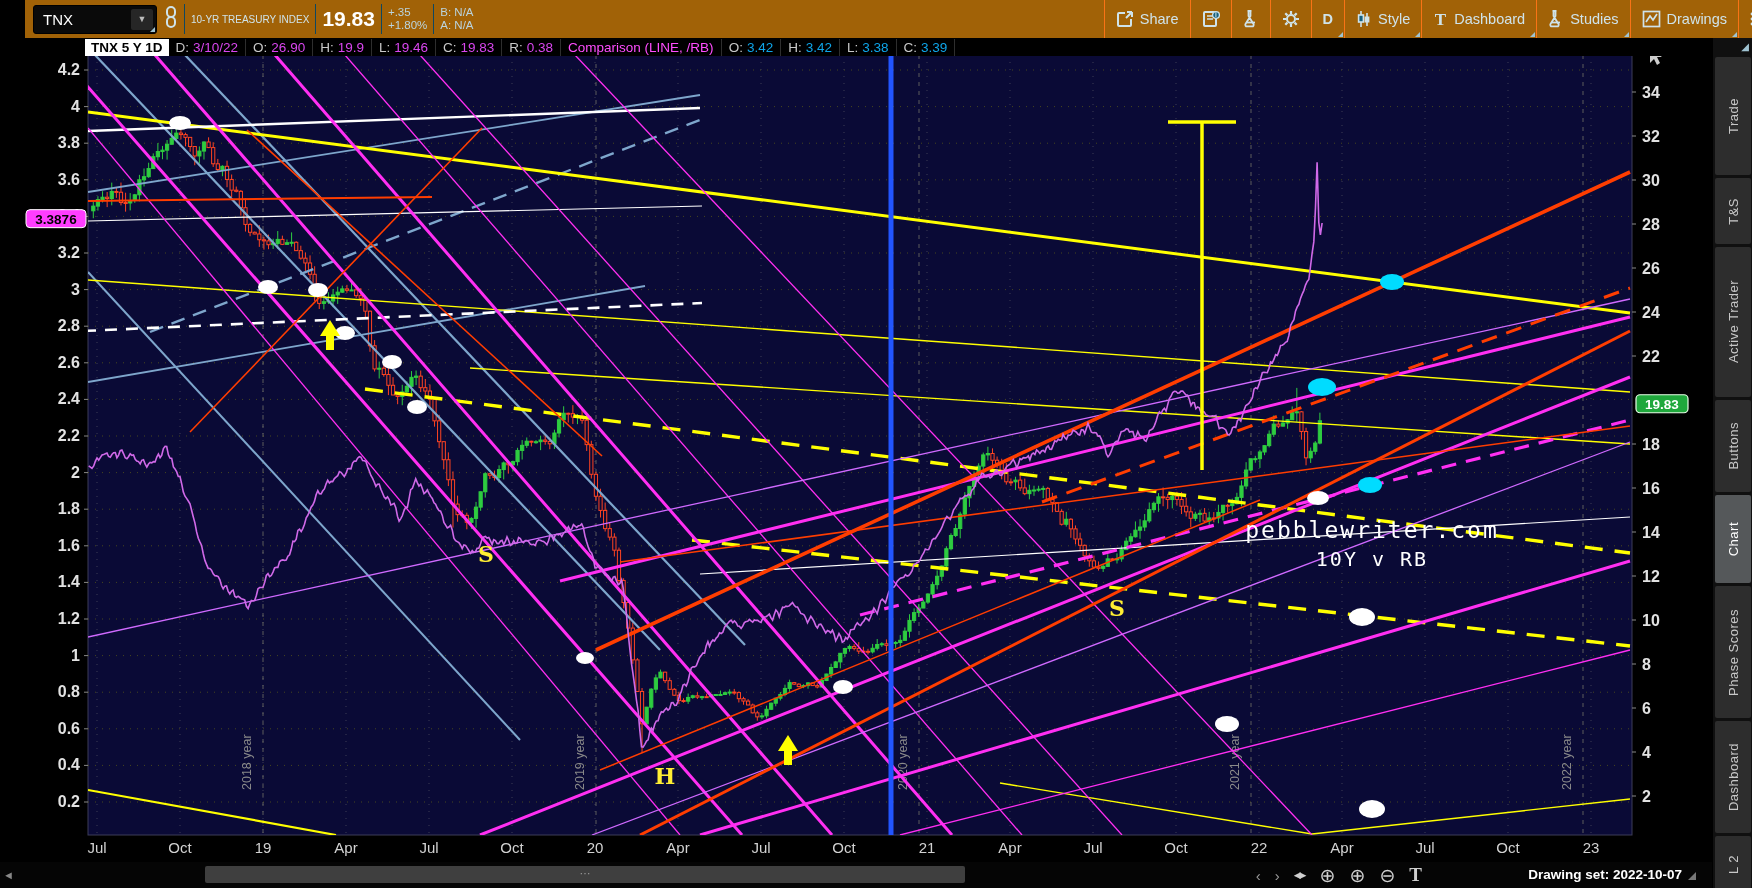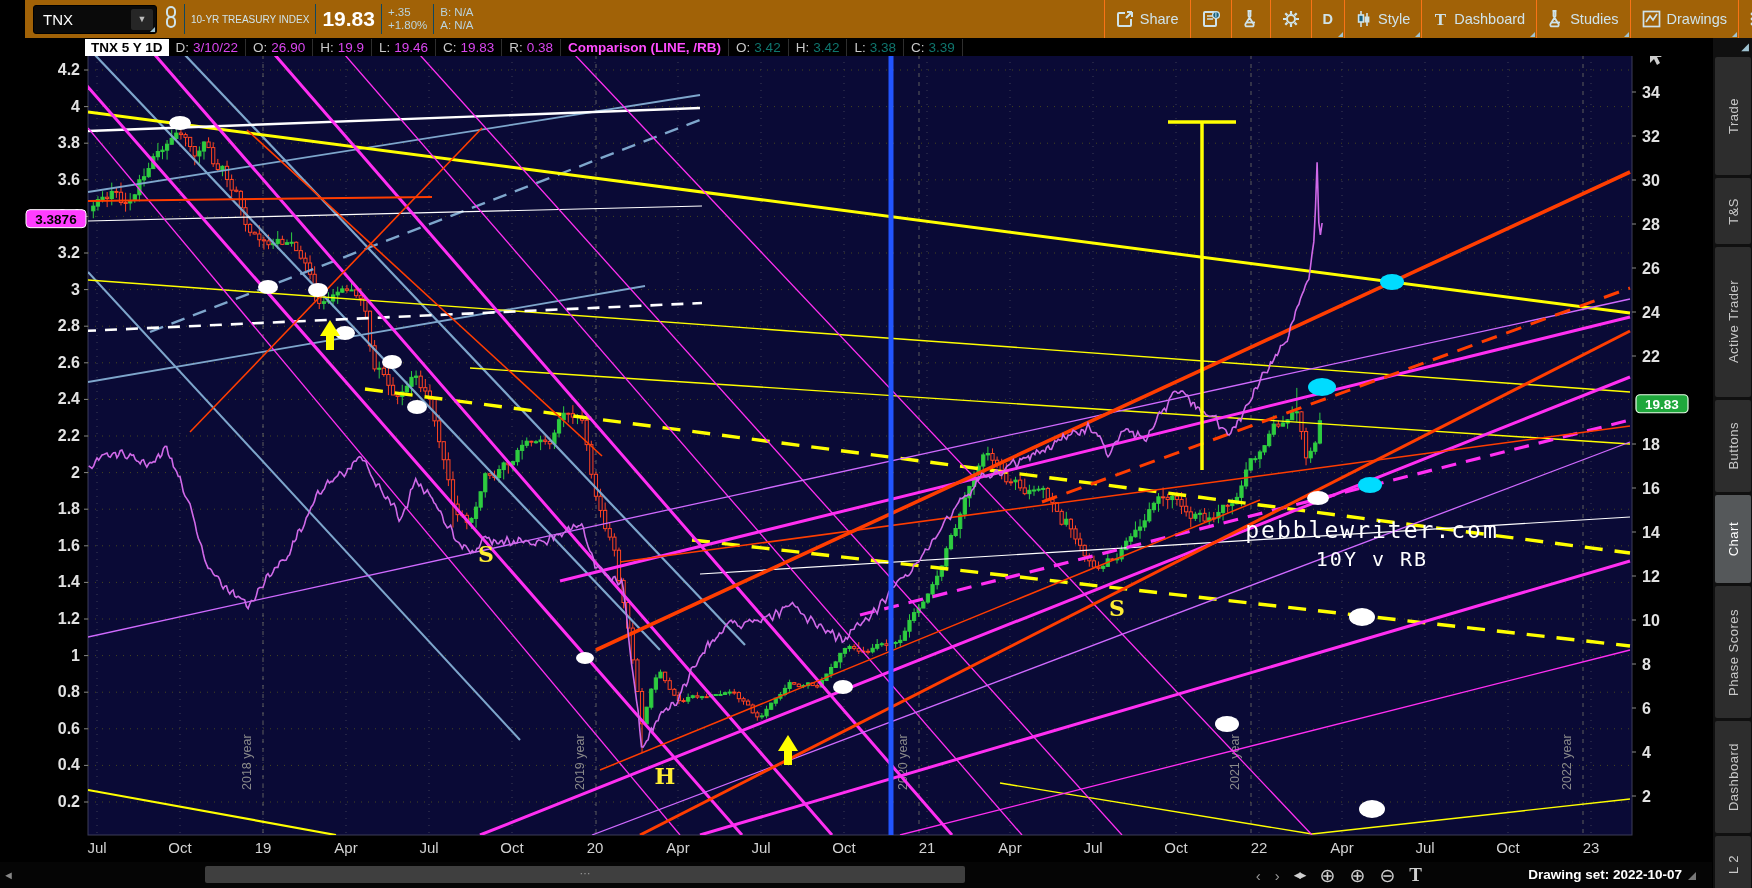--- a/index.html
+++ b/index.html
@@ -21,22 +21,22 @@
   .tb-btn{display:flex;align-items:center;gap:6px;color:#cfe3ea;font-size:14.5px;padding:0 11px;height:100%;
     position:relative;border-left:1px solid #f97316;cursor:pointer;}
   .tb-btn svg{display:block;}
   
   #ohlc{left:0;top:38px;width:1712px;height:18px;background:#000;display:flex;align-items:center;z-index:25;
     font-size:13.5px;margin-left:8px;}
   #ohlc .chip{background:#fff;color:#000;font-weight:bold;padding:0 6px;height:17px;display:flex;align-items:center;margin-left:77px;}
   .fld{padding:0 7px;height:17px;display:flex;align-items:center;border-right:1px solid #2e2e2e;white-space:nowrap;}
   .fld .lab{color:#c9c9c9;margin-right:4px;}
   .fld .val{color:#d946ef;}
-  .fld.cmp .val{color:#0f766e;}
-  #cmp-label{color:#ff4dff;font-weight:bold;}
+  .fld.cmp .val{color:#0ea5e9;}
+  #cmp-label{color:#ff4dff;}
   
   #sidebar{left:1712px;top:0px;width:40px;height:888px;background:#101010;z-index:28;border-left:1px solid #000;}
   #sidebar .collapse{color:#9fc3d2;font-size:10px;text-align:right;padding:41px 4px 2px 0;}
   .side-tab{width:36px;margin:3px auto 0 auto;background:#2d2d2d;border-radius:2px;color:#c8c8c8;
     display:flex;align-items:center;justify-content:center;cursor:pointer;}
   .side-tab span{writing-mode:vertical-rl;transform:rotate(180deg);font-size:13px;letter-spacing:.5px;}
   .side-tab.active{background:#55585a;color:#fff;}
   
   #bottombar{left:0;top:862px;width:1712px;height:26px;background:#050505;z-index:25;}
   #scroll-left{position:absolute;left:3px;top:7px;color:#888;font-size:11px;}

